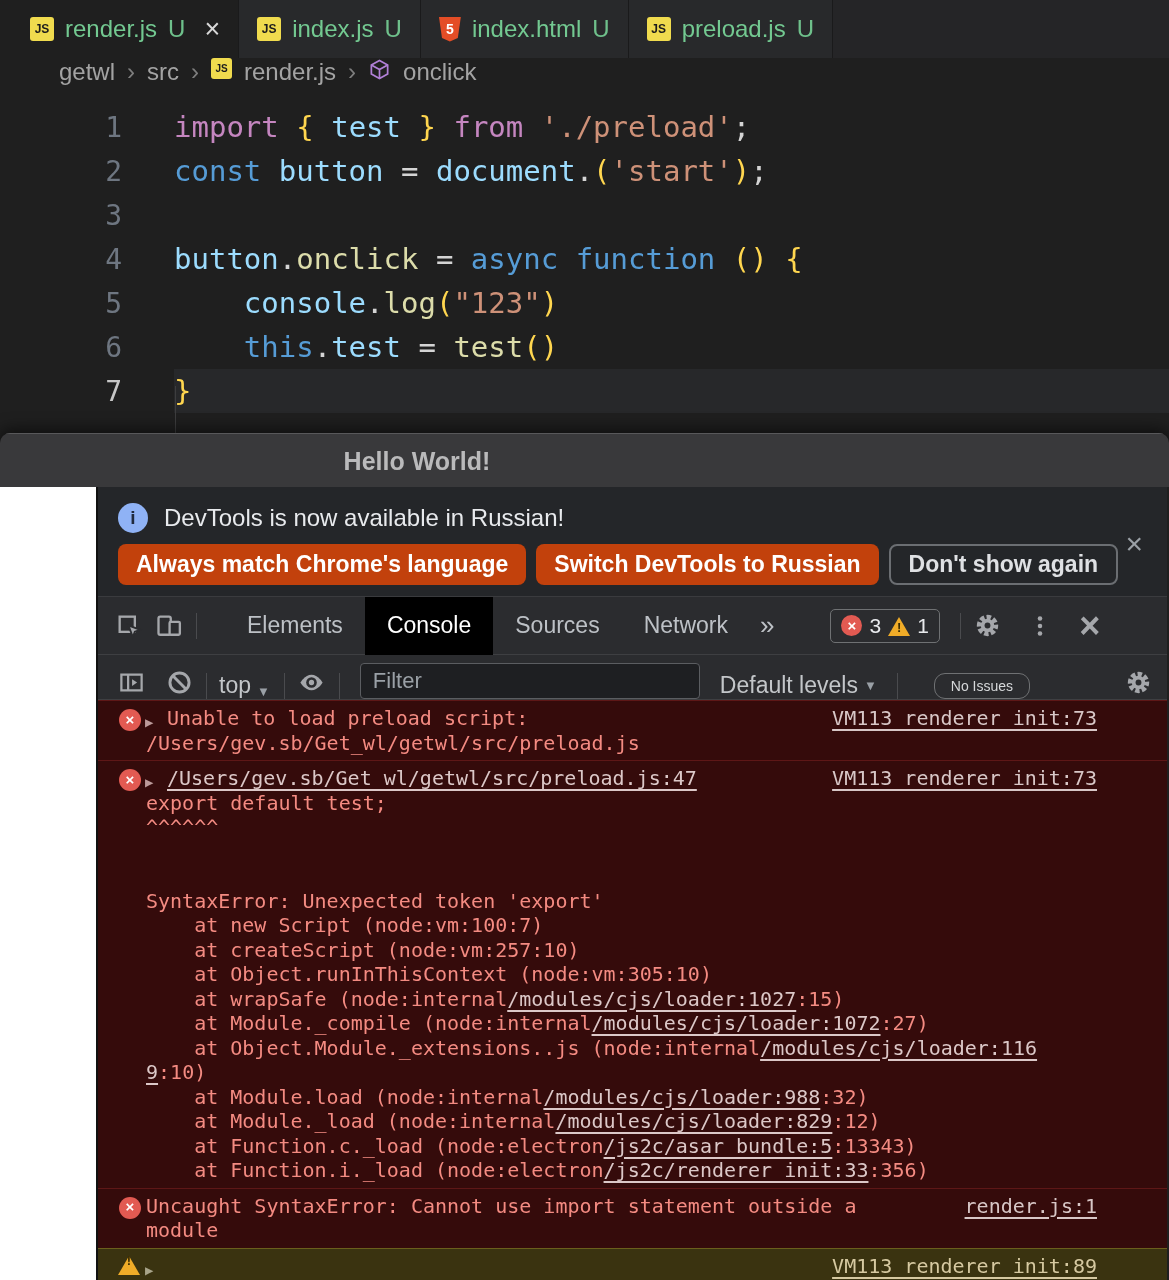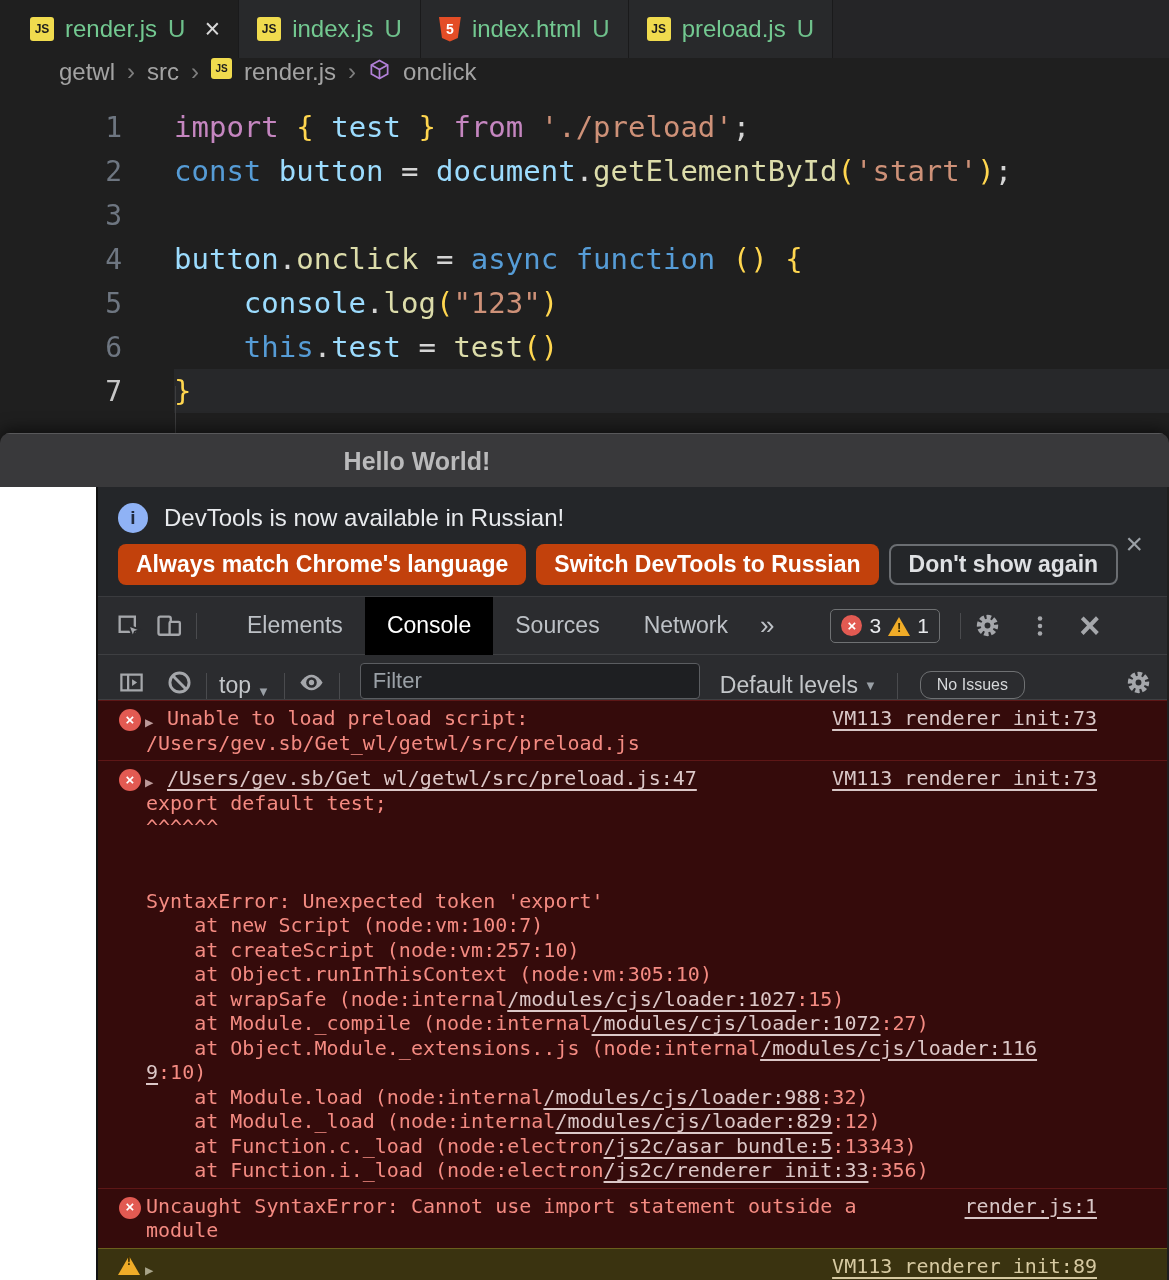--- a/index.html
+++ b/index.html
@@ -93,22 +93,22 @@
   
   .ctoolbar { height:45px; background:#2b2c2f; border-bottom:1px solid #3e3f42; display:flex;
               align-items:flex-end; flex:none; }
   .ctx-label { color:#c3c6c9; font-size:23px; margin:0 6px 0 2px; }
   .caret { color:#9aa0a6; font-size:13px; margin-right:4px; }
   .caret::after { content:"▼"; }
   .filter-input { width:340px; height:36px; background:#1e1f22; border:1px solid #5b5d61; border-radius:4px;
                   color:#e8eaed; font-size:22px; padding:0 12px; margin-left:10px; font-family:inherit; }
   .filter-input::placeholder { color:#9aa0a6; }
   .levels { display:flex; align-items:center; margin-left:18px; cursor:pointer; }
-  .no-issues { border:1px solid #6f7173; border-radius:11px; color:#d6d8da; font-size:16px;
-               padding:4px 16px; margin-left:12px; cursor:pointer; white-space:nowrap; }
+  .no-issues { border:1px solid #6f7173; border-radius:11px; color:#d6d8da; font-size:14px;
+               padding:4px 16px; margin-left:26px; cursor:pointer; white-space:nowrap; }
 
   
   .console { flex:1; overflow:hidden; background:#202124; }
   .crow { position:relative; font-family:"DejaVu Sans Mono", monospace; font-size:20px; line-height:24.5px;
           padding:5px 70px 5px 48px; white-space:pre; }
   .crow.error { background:#350b0b; border-top:1px solid #5e1717; }
   .crow.warning { background:#3a3310; border-top:1px solid #6b5f1c; min-height:34px; }
   .row-icon { position:absolute; }
   .row-icon.error { left:21px; top:8px; width:22px; height:22px; border-radius:50%; background:#e25a52;
                     color:#fff; font-size:15px; font-weight:bold; display:flex; align-items:center;
@@ -174,21 +174,21 @@
     </div>
   <div class="editor">
     <div class="indent-guide"></div>
     <div>
         <div class="code-line">
           <div class="gutter">1</div>
           <div class="code"><span class="kwp">import</span><span class="pn"> </span><span class="gd">{</span><span class="pn"> </span><span class="vr">test</span><span class="pn"> </span><span class="gd">}</span><span class="pn"> </span><span class="kwp">from</span><span class="pn"> </span><span class="st">'./preload'</span><span class="pn">;</span></div>
         </div>
         <div class="code-line">
           <div class="gutter">2</div>
-          <div class="code"><span class="kwb">const</span><span class="pn"> </span><span class="vr">button</span><span class="pn"> = </span><span class="vr">document</span><span class="pn">.</span><span class="fn">getElementById</span><span class="gd">(</span><span class="st">'start'</span><span class="gd">)</span><span class="pn">;</span></div>
+          <div class="code"><span class="kwb">const</span><span class="pn"> </span><span class="vr">button</span><span class="pn"> = </span><span class="vr">document</span><span class="pn">.</span><span class="gd">(</span><span class="st">'start'</span><span class="gd">)</span><span class="pn">;</span></div>
         </div>
         <div class="code-line">
           <div class="gutter">3</div>
           <div class="code"></div>
         </div>
         <div class="code-line">
           <div class="gutter">4</div>
           <div class="code"><span class="vr">button</span><span class="pn">.</span><span class="fn">onclick</span><span class="pn"> = </span><span class="kwb">async</span><span class="pn"> </span><span class="kwb">function</span><span class="pn"> </span><span class="gd">()</span><span class="pn"> </span><span class="gd">{</span></div>
         </div>
         <div class="code-line">

